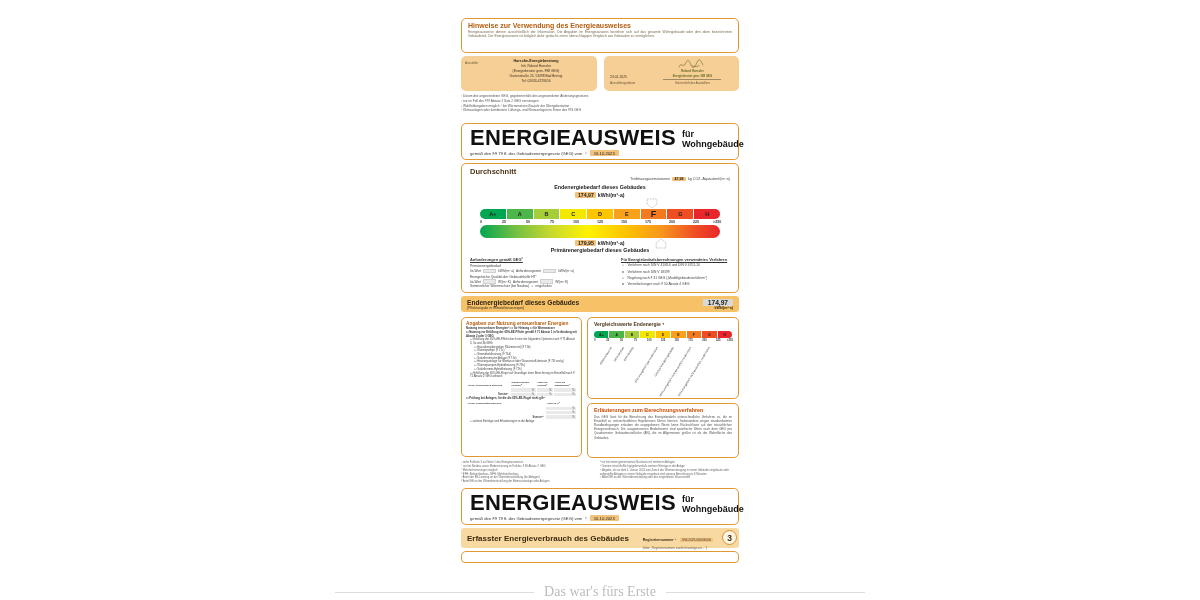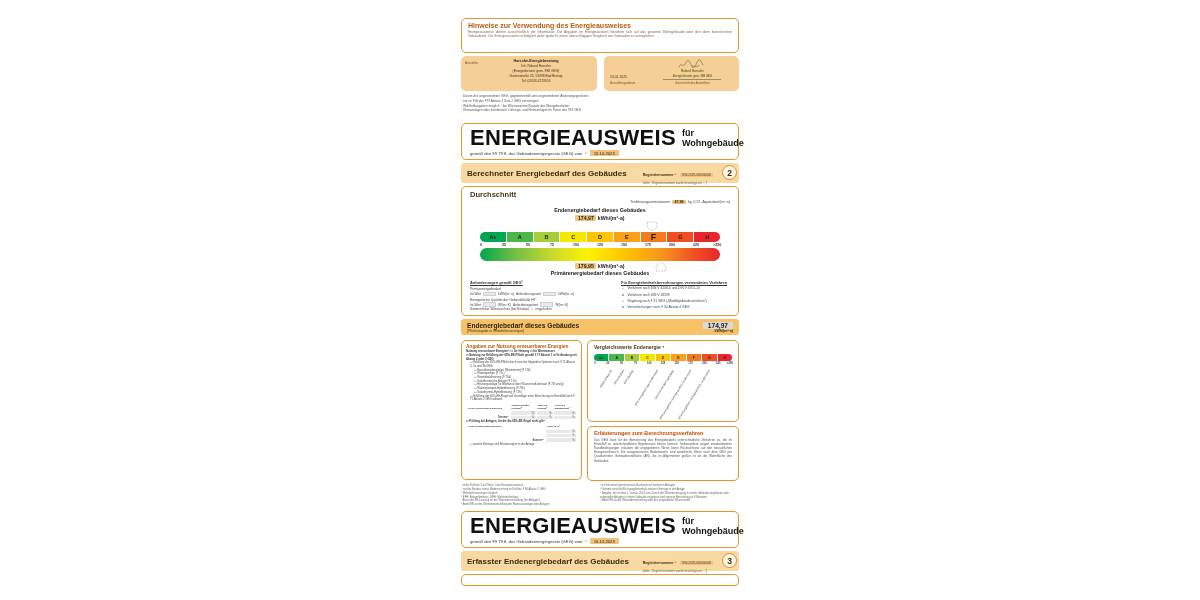--- a/index.html
+++ b/index.html
@@ -31,21 +31,21 @@
   .sig-svg { width:30px; height:11px; }
   .sig-name { font-size:3px; font-weight:bold; color:#6b6b2a; line-height:1.2; }
   .sig-sub { font-size:2.8px; font-weight:bold; color:#6b6b2a; }
   .sig-cap { font-size:2.9px; color:#6a5636; margin-top:1.5px; border-top:0.4px solid #a08a60; padding-top:1px; width:58px; }
 
   
   .footnotes-top { margin-top:3px; font-size:3.2px; line-height:1.5; color:#555; white-space:pre-line; }
 
   
   .headerbox { margin-top:10px; padding:2px 8px 3px; }
-  .h-title-row { display:flex; align-items:center; gap:6px; }
+  .h-title-row { display:flex; align-items:flex-end; gap:6px; }
   .h-big { font-size:22px; font-weight:bold; letter-spacing:.3px; color:#111; line-height:1.05; }
   .h-sub { font-size:9px; font-weight:bold; color:#111; }
   .lawline { font-size:4.2px; color:#333; margin-top:1px; display:flex; align-items:center; gap:3px; }
   .datebox { background:#f3c37c; padding:.5px 4px; border-radius:1px; color:#222; }
 
   
   .band { position:relative; margin-top:3px; background:#f9d9a2; border-radius:3px; height:20px; display:flex; align-items:center; padding:0 26px 0 6px; }
   .band-title { font-size:8px; font-weight:bold; color:#3a2a10; flex:1; }
   .regblock { text-align:left; line-height:1.3; }
   .reg-label { font-size:3.6px; font-weight:bold; color:#3a2a10; }
@@ -181,31 +181,20 @@
         <span class="h-big">ENERGIEAUSWEIS</span>
         <span class="h-sub">für Wohngebäude</span>
       </div>
       <div class="lawline">
         <span>gemäß den §§ 79 ff. des Gebäudeenergiegesetz (GEG) vom</span>
         <span>¹</span>
         <span class="datebox">16.10.2023</span>
       </div>
     </section>
 
-    <div class="band">
-      <span class="band-title">Berechneter Energiebedarf des Gebäudes</span>
-      <div class="regblock">
-        <div>
-          <span class="reg-label">Registriernummer ¹</span>
-          <span class="regval">NW-2023-000000000</span>
-        </div>
-        <div class="regnote">(oder: „Registriernummer wurde beantragt am …")</div>
-      </div>
-      <div class="badge">2</div>
-    </div>
 
     <section class="box bedarf">
       <div class="box-title">Durchschnitt</div>
       <div class="ghg-line">
         <span>Treibhausgasemissionen</span>
         <span class="valbox">47,98</span>
         <span>kg CO2 -Äquivalent/(m²·a)</span>
       </div>
 
       <div class="center end-label">Endenergiebedarf dieses Gebäudes</div>
@@ -458,27 +447,32 @@
         <span class="h-sub">für Wohngebäude</span>
       </div>
       <div class="lawline">
         <span>gemäß den §§ 79 ff. des Gebäudeenergiegesetz (GEG) vom</span>
         <span>¹</span>
         <span class="datebox">16.10.2023</span>
       </div>
     </section>
 
     <div class="band">
-      <span class="band-title">Erfasster Endenergiebedarf des Gebäudes</span>
+      <span class="band-title">Erfasster Energieverbrauch des Gebäudes</span>
       <div class="regblock">
         <div>
           <span class="reg-label">Registriernummer ¹</span>
           <span class="regval">NW-2023-000000000</span>
         </div>
         <div class="regnote">(oder: „Registriernummer wurde beantragt am …")</div>
       </div>
       <div class="badge">3</div>
     </div>
 
     <div class="partialbox"></div>
   </div>
 
+  <div class="feed-footer">
+    <span class="rule"></span>
+    <span class="txt">Das war's fürs Erste</span>
+    <span class="rule"></span>
+  </div>
 </div>
 
 </body></html>

